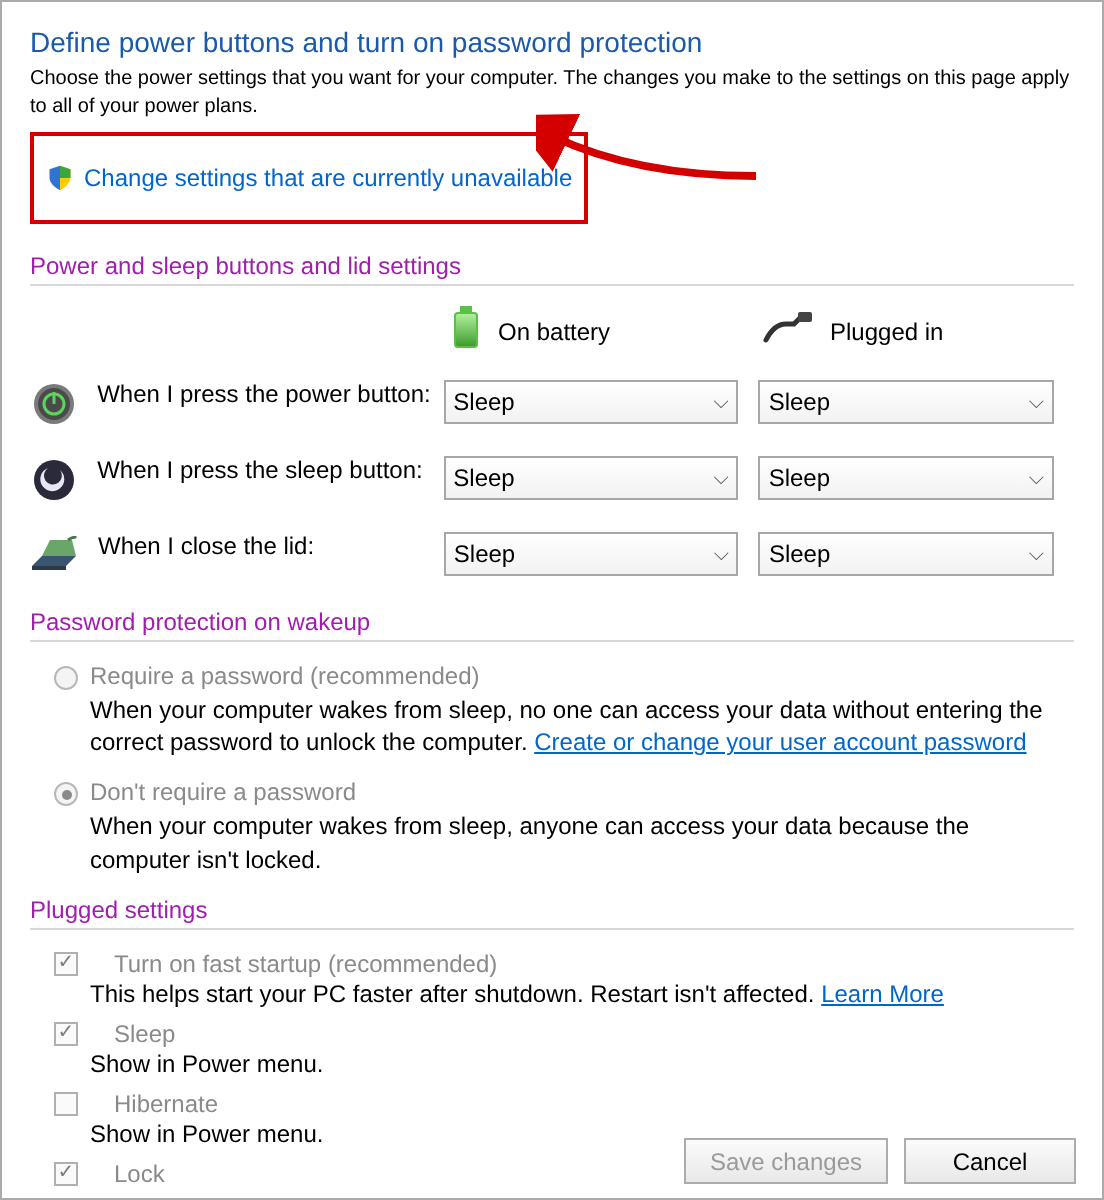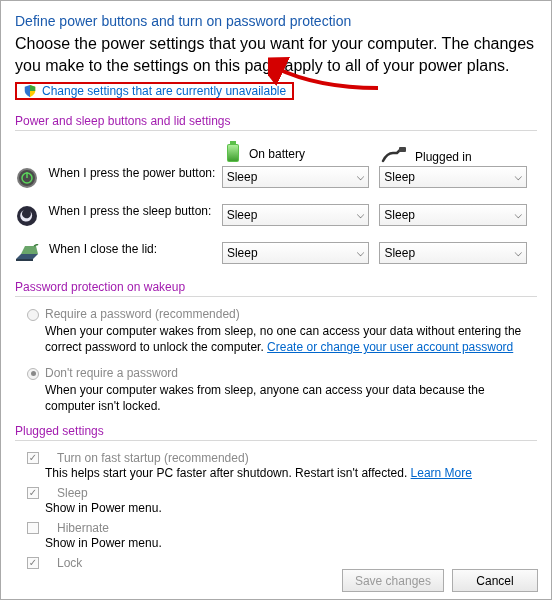--- a/index.html
+++ b/index.html
@@ -17,27 +17,27 @@
   }
   .page { padding: 12px 14px 0 14px; }
   .title {
     color: #1a5aad;
     font-size: 14px;
     font-weight: 400;
     margin-bottom: 4px;
   }
   .subtitle {
     color: #000;
-    font-size: 16px;
+    font-size: 10px;
     line-height: 1.35;
     margin-bottom: 6px;
   }
   .change-link-box {
     border: 2px solid #d40000;
-    padding: 0 6px;
+    padding: 14px 6px;
     display: inline-flex;
     align-items: center;
     margin-bottom: 8px;
   }
   .shield-icon {
     width: 14px; height: 14px;
     margin-right: 5px;
     display: inline-block;
   }
   .link {
@@ -53,22 +53,22 @@
   .section-header {
     color: #a21caf;
     font-size: 12px;
     padding-bottom: 2px;
     border-bottom: 1px solid #d8d8d8;
     margin-bottom: 10px;
     margin-top: 6px;
   }
   .cols-header {
     display: flex;
-    align-items: flex-end;
-    margin-bottom: 0;
+    align-items: center;
+    margin-bottom: 12px;
     padding-left: 210px;
   }
   .col-h {
     display: flex;
     align-items: center;
     width: 160px;
   }
   .col-h .icon { margin-right: 8px; }
   .row {
     display: flex;

